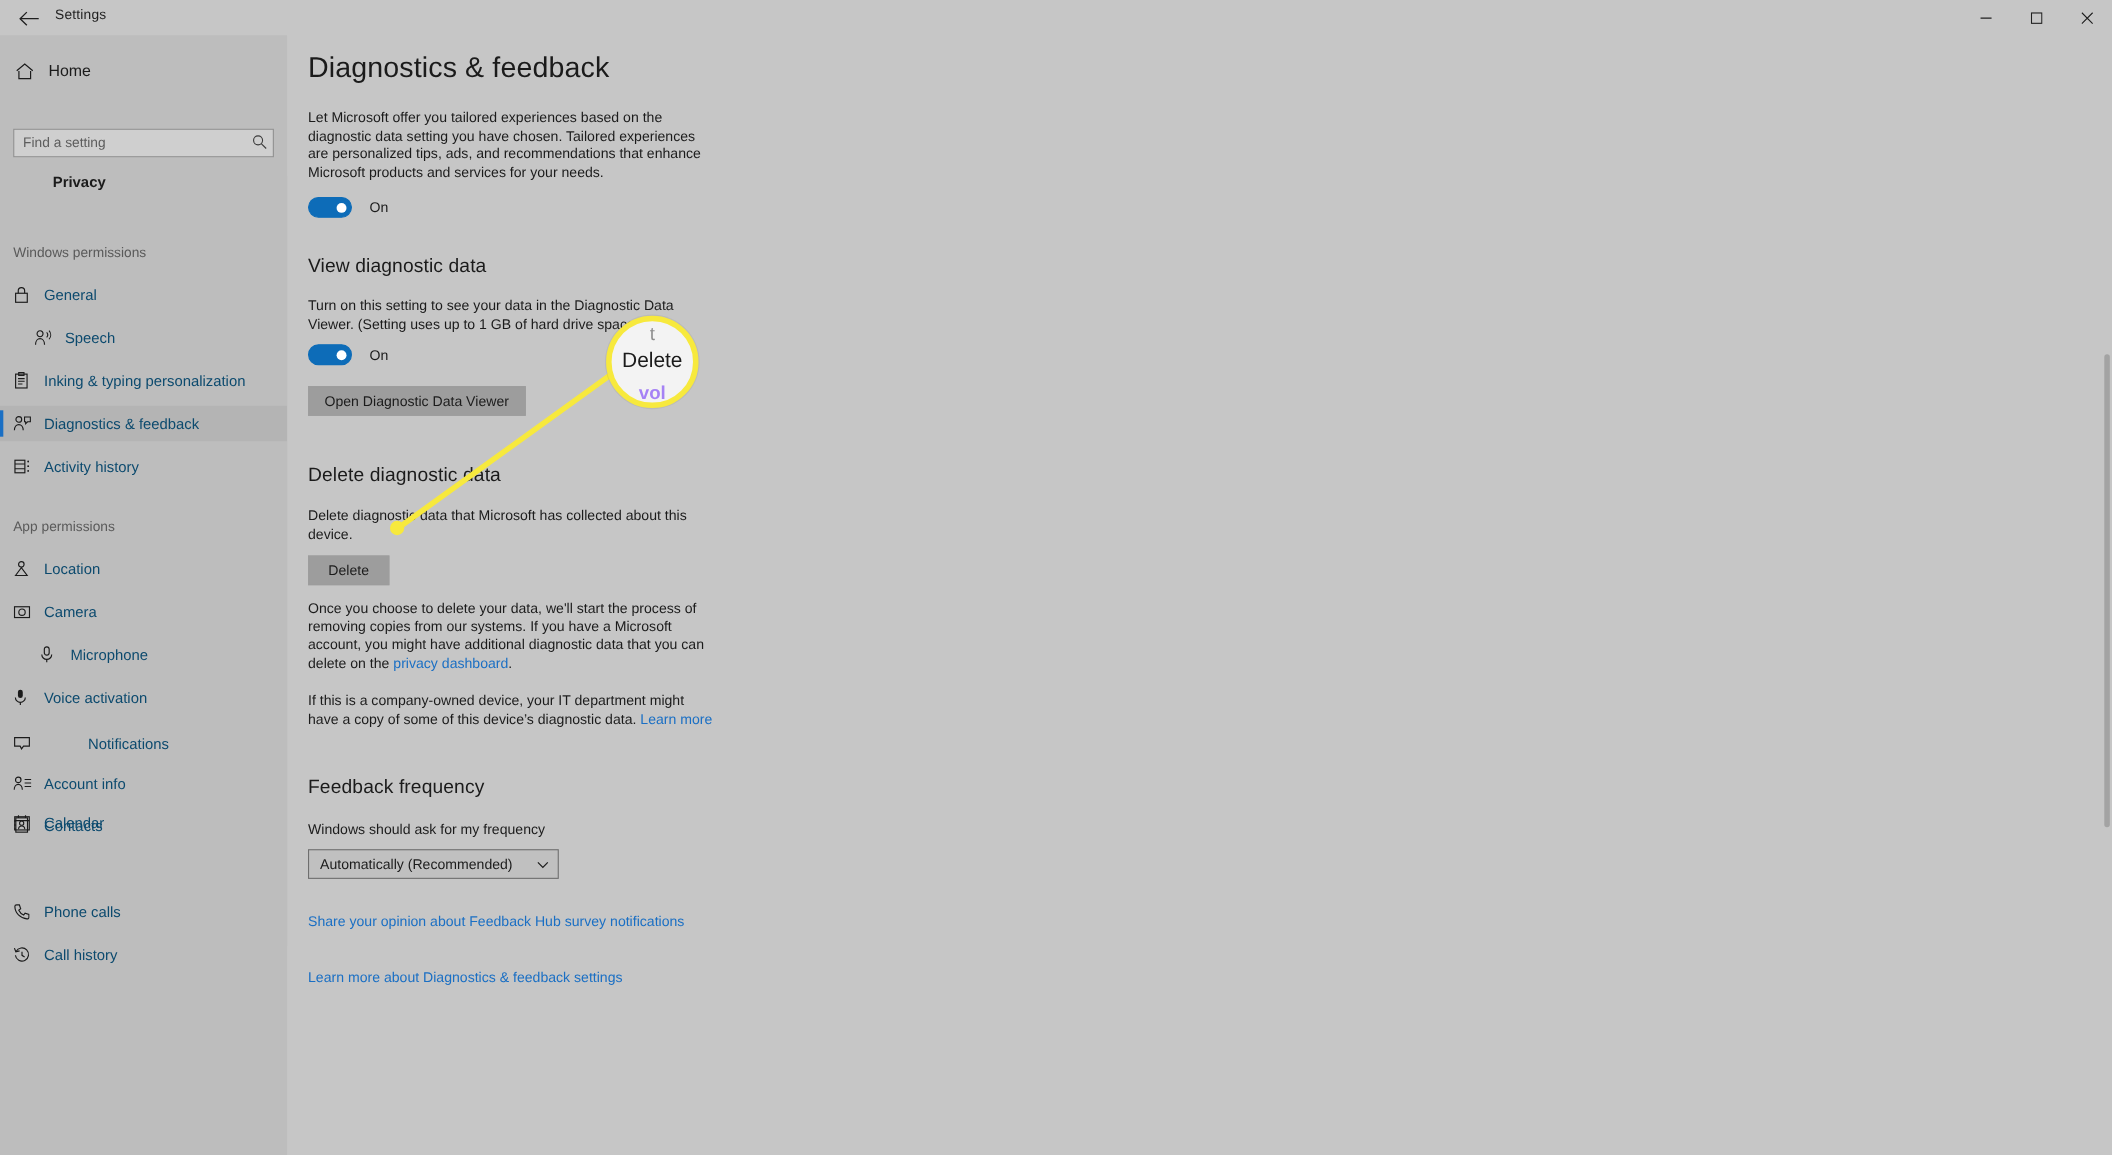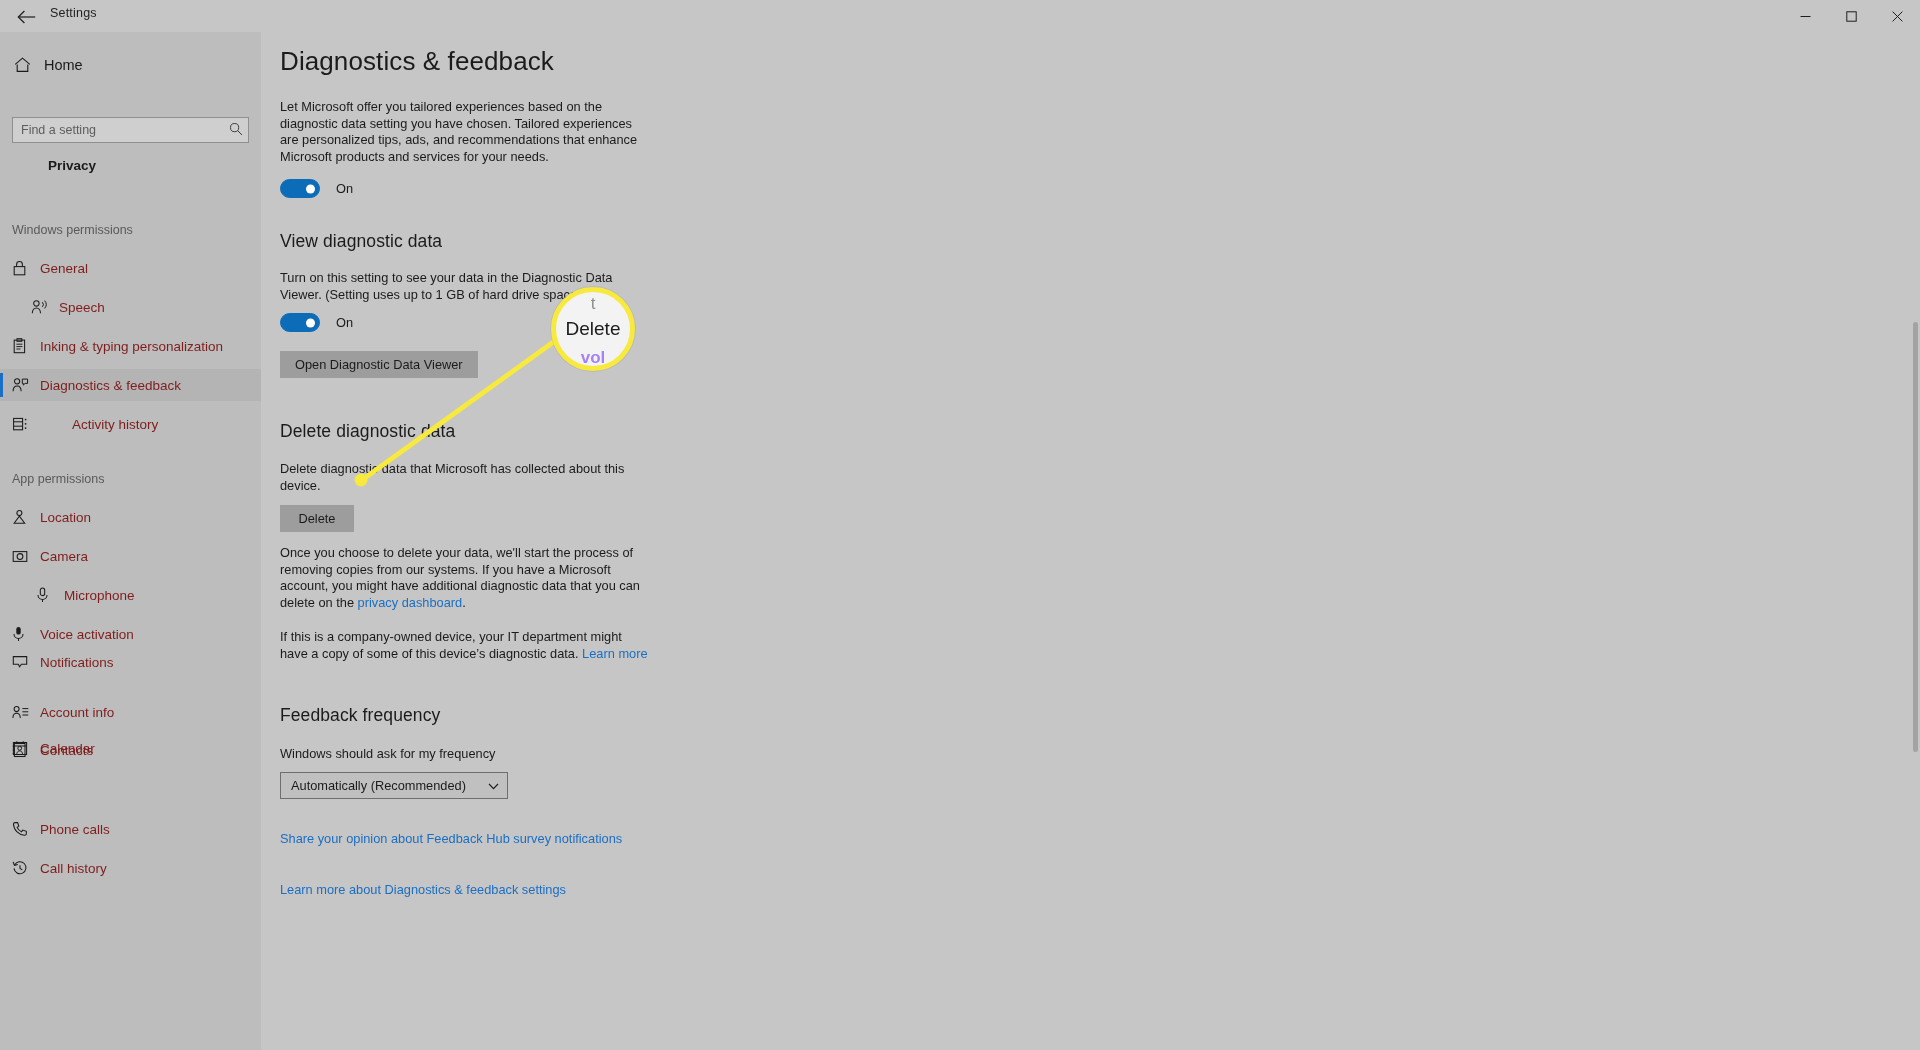--- a/index.html
+++ b/index.html
@@ -60,21 +60,21 @@
     font-size:12.5px; color:#5a5a5a;
   }
   .nav-item {
     position:absolute; left:0; width:261px; height:32px;
     display:flex; align-items:center; padding-left:12px;
   }
   .nav-item .ic {
     width:28px; min-width:28px; display:flex; align-items:center; justify-content:flex-start;
     color:#1b1b1b;
   }
-  .nav-item .lb { font-size:13.5px; color:#7f1d1d; white-space:nowrap; }
+  .nav-item .lb { font-size:13.5px; color:#0c4a6e; white-space:nowrap; }
   .nav-item.selected { background:#b4b4b4; }
   .nav-item.selected:before {
     content:""; position:absolute; left:0; top:4px; width:3px; height:24px; background:#1a6fc4;
   }
 
   
   .main { position:absolute; left:261px; top:32px; width:1659px; height:1018px; background:#c6c6c6; }
   .content { position:absolute; left:19px; top:0; width:420px; }
 
   h1.page-title {
@@ -240,21 +240,21 @@
       <span class="ic">
         <svg width="17" height="16" viewBox="0 0 17 16">
           <circle cx="5.1" cy="4.3" r="2.6" stroke="#1b1b1b" stroke-width="1.05" fill="none"></circle>
           <path d="M1.1 14.2 c0-3.2 1.8-5.2 4-5.2 s4 2 4 5.2" stroke="#1b1b1b" stroke-width="1.05" fill="none"></path>
           <path d="M10.3 2.1 H15.6 V6.4 H13.1 L11.3 8.1 V6.4 H10.3 Z" stroke="#1b1b1b" stroke-width="1" fill="none"></path>
         </svg>
       </span>
       <span class="lb">Diagnostics &amp; feedback</span>
     </div>
 
-    <div class="nav-item" style="top:376px;gap:32px;">
+    <div class="nav-item" style="top:376px;">
       <span class="ic">
         <svg width="16" height="16" viewBox="0 0 16 16">
           <rect x="1.6" y="2.4" width="9" height="11.4" stroke="#1b1b1b" stroke-width="1.05" fill="none"></rect>
           <path d="M1.6 5.8 H10.6 M1.6 10.2 H10.6" stroke="#1b1b1b" stroke-width="1"></path>
           <circle cx="13.6" cy="3.5" r="0.85" fill="#1b1b1b"></circle>
           <circle cx="13.6" cy="7.8" r="0.85" fill="#1b1b1b"></circle>
           <circle cx="13.6" cy="12.1" r="0.85" fill="#1b1b1b"></circle>
         </svg>
       </span>
       <span class="lb">Activity history</span>
@@ -297,21 +297,21 @@
       <span class="ic">
         <svg width="13" height="16" viewBox="0 0 13 16">
           <rect x="4.3" y="1" width="4.4" height="7.6" rx="2.2" fill="#1b1b1b"></rect>
           <path d="M2 8 a4.5 4.5 0 0 0 9 0" stroke="#1b1b1b" stroke-width="1.05" fill="none"></path>
           <path d="M6.5 12.6 V15" stroke="#1b1b1b" stroke-width="1.05"></path>
         </svg>
       </span>
       <span class="lb">Voice activation</span>
     </div>
 
-    <div class="nav-item" style="top:614px;">
+    <div class="nav-item" style="top:628px;gap:40px;">
       <span class="ic">
         <svg width="16" height="14" viewBox="0 0 16 14">
           <path d="M1.3 1.6 H14.7 V9.3 H9.4 L7.6 11.8 L6.3 9.3 H1.3 Z" stroke="#1b1b1b" stroke-width="1.05" fill="none"></path>
         </svg>
       </span>
       <span class="lb">Notifications</span>
     </div>
 
     <div class="nav-item" style="top:664px;">
       <span class="ic">

